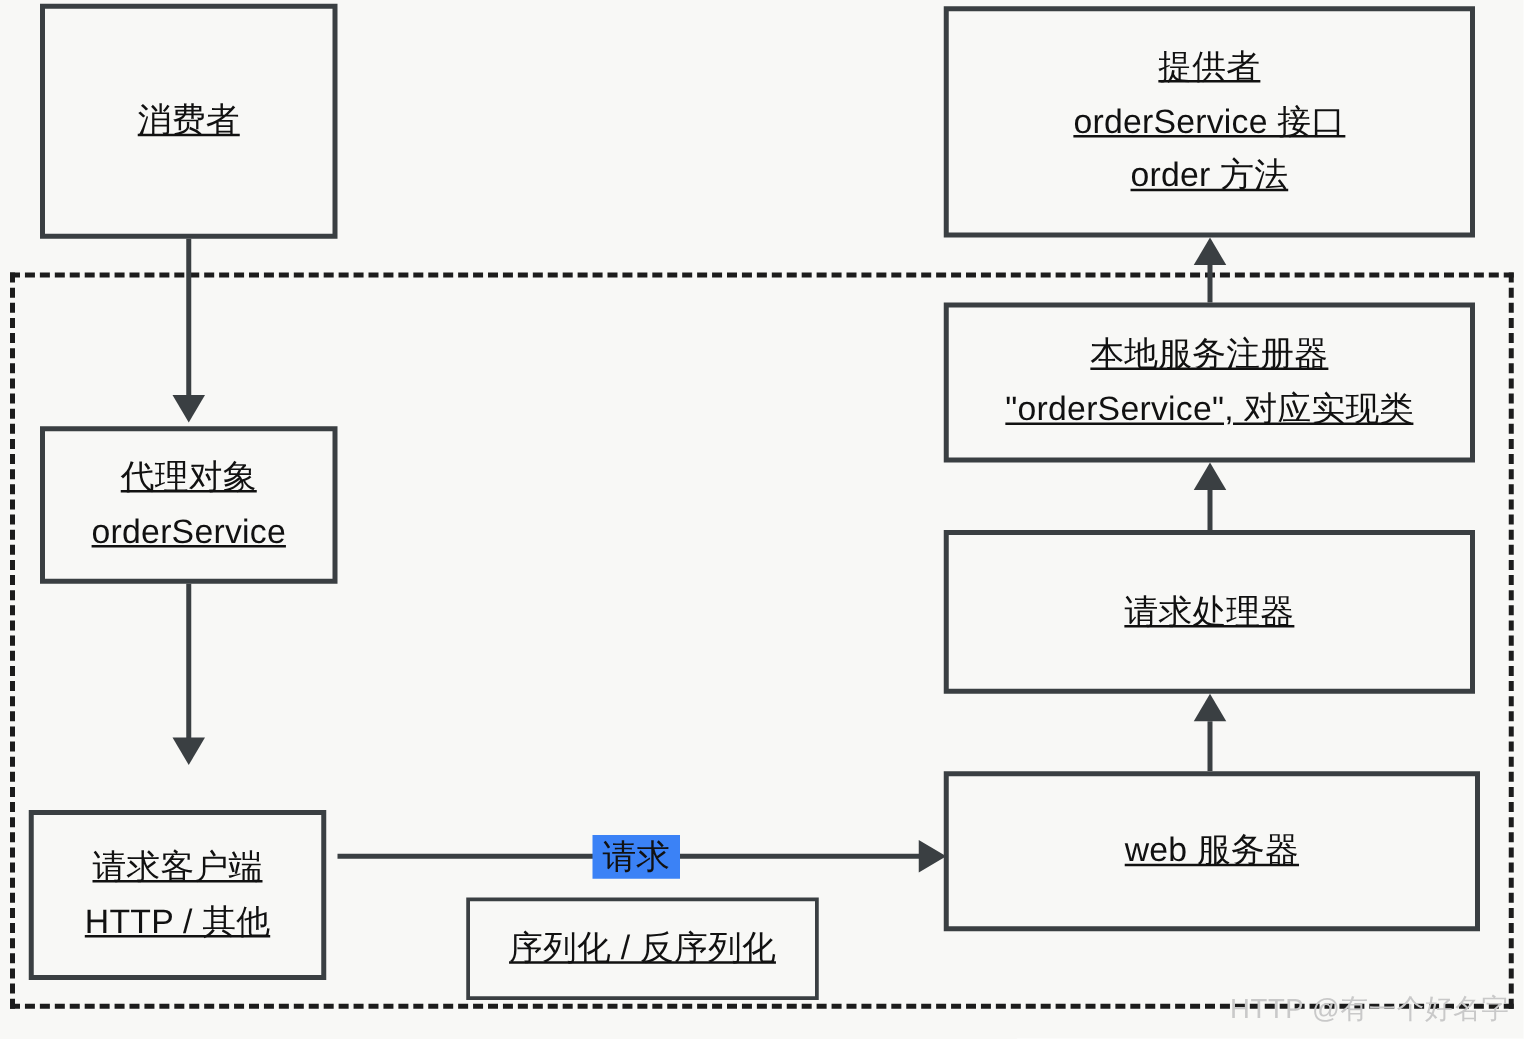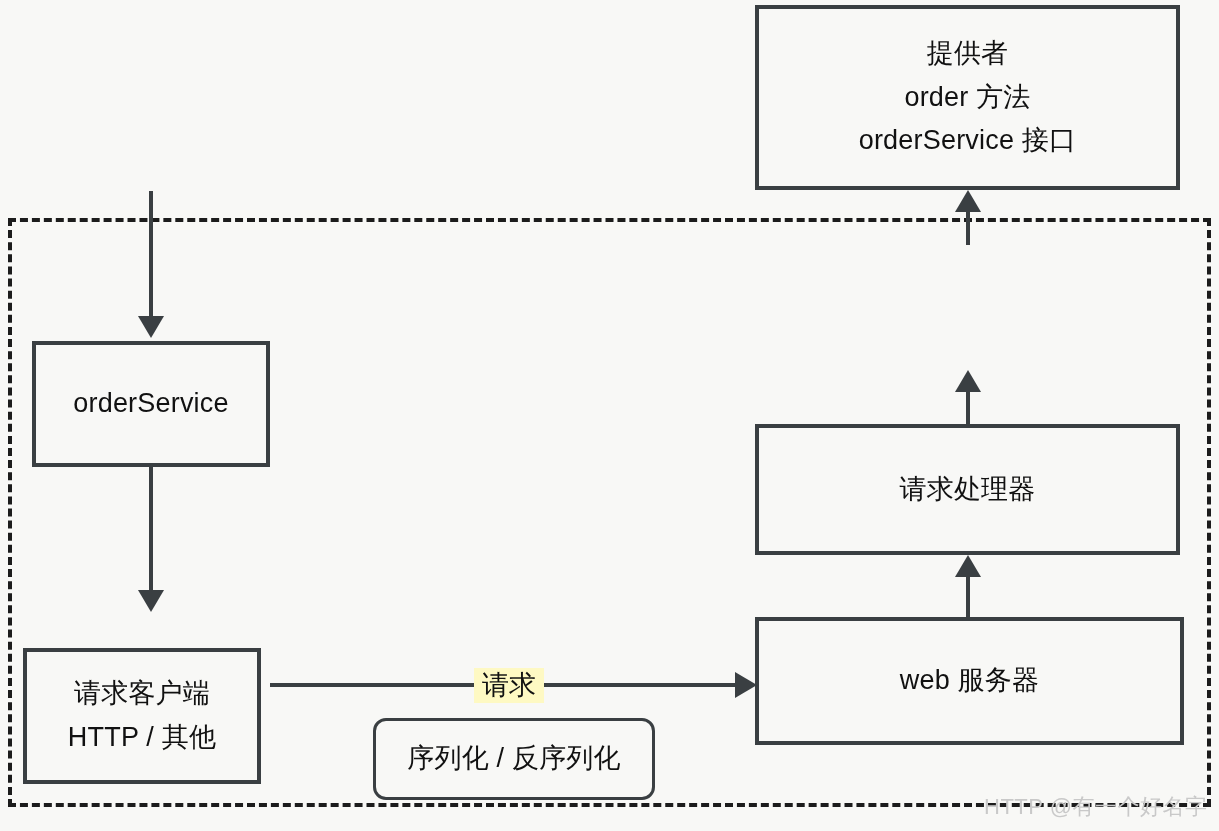--- a/index.html
+++ b/index.html
@@ -27,24 +27,24 @@
     justify-content: center;
     color: #111111;
     font-size: 27px;
     line-height: 1.62;
     letter-spacing: 0.2px;
     text-align: center;
     white-space: nowrap;
   }
   .box.thin {
     border-width: 3px;
-    border-radius: 13px;
   }
   .box .line {
     display: block;
+    text-decoration: underline;
   }
   .dashed-region {
     position: absolute;
     box-sizing: border-box;
     border: 4px dashed #1c1c1c;
     background: transparent;
     pointer-events: none;
   }
   .conn {
     position: absolute;
@@ -71,21 +71,21 @@
     border-right: 13px solid transparent;
     border-bottom: 22px solid #3a3f42;
   }
   .arrowhead.right {
     border-top: 13px solid transparent;
     border-bottom: 13px solid transparent;
     border-left: 22px solid #3a3f42;
   }
   .edge-label {
     position: absolute;
-    background: #fef9c3;
+    background: #3b82f6;
     color: #111111;
     font-size: 27px;
     line-height: 1;
     padding: 4px 8px;
     white-space: nowrap;
   }
   .watermark {
     position: absolute;
     color: #c9c9c9;
     font-size: 22px;
@@ -94,45 +94,53 @@
     letter-spacing: 0.5px;
   }
 </style>
 </head>
 <body>
 
 <div id="canvas">
 
   <div class="dashed-region" style="left:8px; top:218px; width:1203px; height:589px;"></div>
 
+  <div class="box" style="left:32px; top:3px; width:238px; height:188px;">
+    <span class="line">消费者</span>
+  </div>
 
   <div class="conn v" style="left:149px; top:191px; height:127px;"></div>
   <div class="arrowhead down" style="left:138px; top:316px;"></div>
 
   <div class="box" style="left:32px; top:341px; width:238px; height:126px;">
+    <span class="line">代理对象</span>
     <span class="line">orderService</span>
   </div>
 
   <div class="conn v" style="left:149px; top:467px; height:125px;"></div>
   <div class="arrowhead down" style="left:138px; top:590px;"></div>
 
   <div class="box" style="left:23px; top:617px; width:238px; height:136px;margin-top:31px;">
     <span class="line">请求客户端</span>
     <span class="line">HTTP / 其他</span>
   </div>
 
   <div class="box" style="left:755px; top:5px; width:425px; height:185px;">
     <span class="line">提供者</span>
+    <span class="line">orderService 接口</span>
     <span class="line">order 方法</span>
-    <span class="line">orderService 接口</span>
   </div>
 
   <div class="conn v" style="left:966px; top:212px; height:33px;"></div>
   <div class="arrowhead up" style="left:955px; top:190px;"></div>
 
+  <div class="box" style="left:755px; top:242px; width:425px; height:128px;">
+    <span class="line">本地服务注册器</span>
+    <span class="line">"orderService", 对应实现类</span>
+  </div>
 
   <div class="conn v" style="left:966px; top:392px; height:33px;"></div>
   <div class="arrowhead up" style="left:955px; top:370px;"></div>
 
   <div class="box" style="left:755px; top:424px; width:425px; height:131px;">
     <span class="line">请求处理器</span>
   </div>
 
   <div class="conn v" style="left:966px; top:577px; height:40px;"></div>
   <div class="arrowhead up" style="left:955px; top:555px;"></div>

